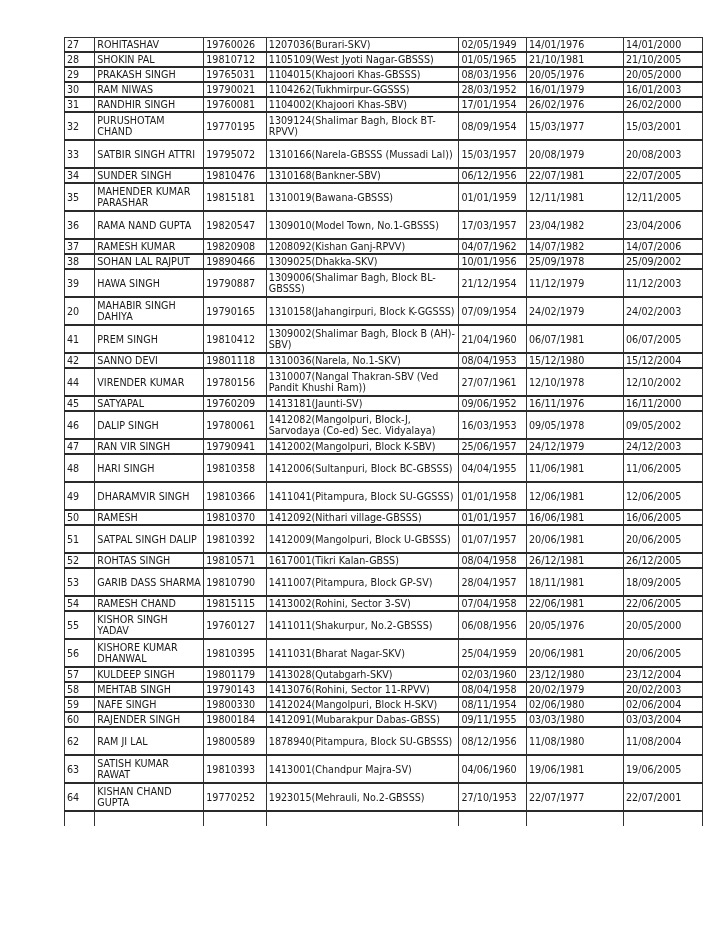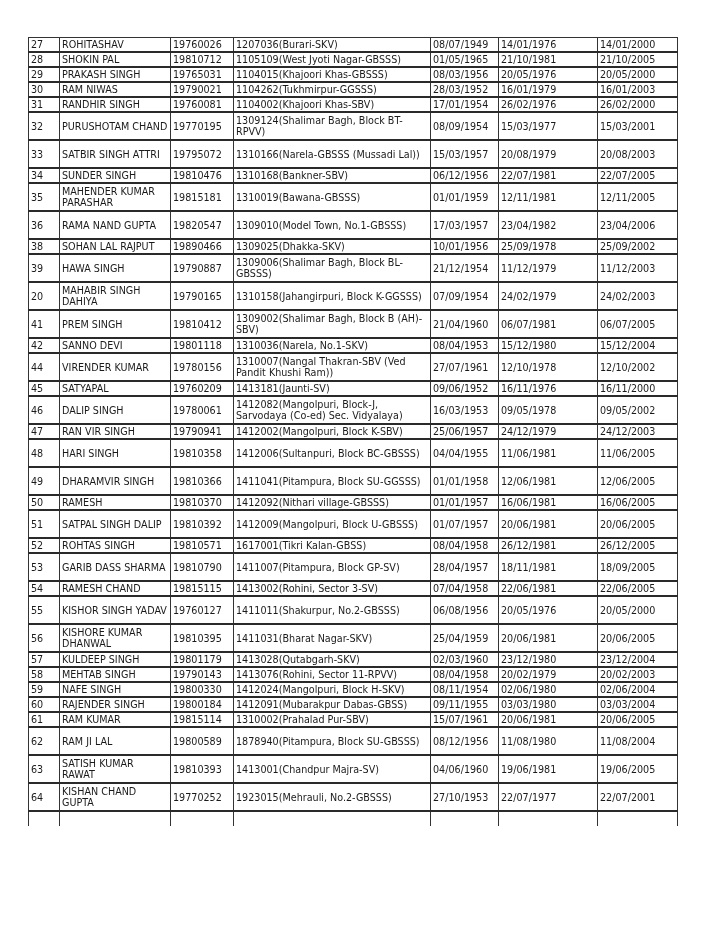--- a/index.html
+++ b/index.html
@@ -4,20 +4,21 @@
 <style>
   html, body { margin: 0; padding: 0; background: #ffffff; }
   body { width: 703px; height: 950px; position: relative; overflow: hidden; }
   .page { position: absolute; left: 28px; top: 37px; }
   table {
     border-collapse: collapse;
     font-family: "DejaVu Sans", sans-serif;
     font-size: 9.6px;
     color: #1a1a1a;
     table-layout: fixed;
+    margin-left: 36px;
   }
   td {
     border: 1px solid #333;
     border-bottom: 2px solid #2a2a2a;
     padding: 0 2px;
     vertical-align: middle;
     line-height: 11px;
     white-space: normal;
     overflow: hidden;
   }
@@ -45,21 +46,21 @@
         <col class="c-dob">
         <col class="c-doj">
         <col class="c-due">
     </colgroup>
     <tbody id="tbody">
         <tr class="single">
           <td>27</td>
           <td>ROHITASHAV</td>
           <td>19760026</td>
           <td>1207036(Burari-SKV)</td>
-          <td>08/07/1949</td>
+          <td>02/05/1949</td>
           <td>14/01/1976</td>
           <td>14/01/2000</td>
         </tr>
         <tr class="single">
           <td>28</td>
           <td>SHOKIN PAL</td>
           <td>19810712</td>
           <td>1105109(West Jyoti Nagar-GBSSS)</td>
           <td>01/05/1965</td>
           <td>21/10/1981</td>
@@ -131,20 +132,29 @@
         <tr class="double">
           <td>36</td>
           <td>RAMA NAND GUPTA</td>
           <td>19820547</td>
           <td>1309010(Model Town, No.1-GBSSS)</td>
           <td>17/03/1957</td>
           <td>23/04/1982</td>
           <td>23/04/2006</td>
         </tr>
         <tr class="single">
+          <td>37</td>
+          <td>RAMESH KUMAR</td>
+          <td>19820908</td>
+          <td>1208092(Kishan Ganj-RPVV)</td>
+          <td>04/07/1962</td>
+          <td>14/07/1982</td>
+          <td>14/07/2006</td>
+        </tr>
+        <tr class="single">
           <td>38</td>
           <td>SOHAN LAL RAJPUT</td>
           <td>19890466</td>
           <td>1309025(Dhakka-SKV)</td>
           <td>10/01/1956</td>
           <td>25/09/1978</td>
           <td>25/09/2002</td>
         </tr>
         <tr class="double">
           <td>39</td>
@@ -328,29 +338,20 @@
         </tr>
         <tr class="single">
           <td>60</td>
           <td>RAJENDER SINGH</td>
           <td>19800184</td>
           <td>1412091(Mubarakpur Dabas-GBSS)</td>
           <td>09/11/1955</td>
           <td>03/03/1980</td>
           <td>03/03/2004</td>
         </tr>
-        <tr class="single">
-          <td>61</td>
-          <td>RAM KUMAR</td>
-          <td>19815114</td>
-          <td>1310002(Prahalad Pur-SBV)</td>
-          <td>15/07/1961</td>
-          <td>20/06/1981</td>
-          <td>20/06/2005</td>
-        </tr>
         <tr class="double">
           <td>62</td>
           <td>RAM JI LAL</td>
           <td>19800589</td>
           <td>1878940(Pitampura, Block SU-GBSSS)</td>
           <td>08/12/1956</td>
           <td>11/08/1980</td>
           <td>11/08/2004</td>
         </tr>
         <tr class="double">

